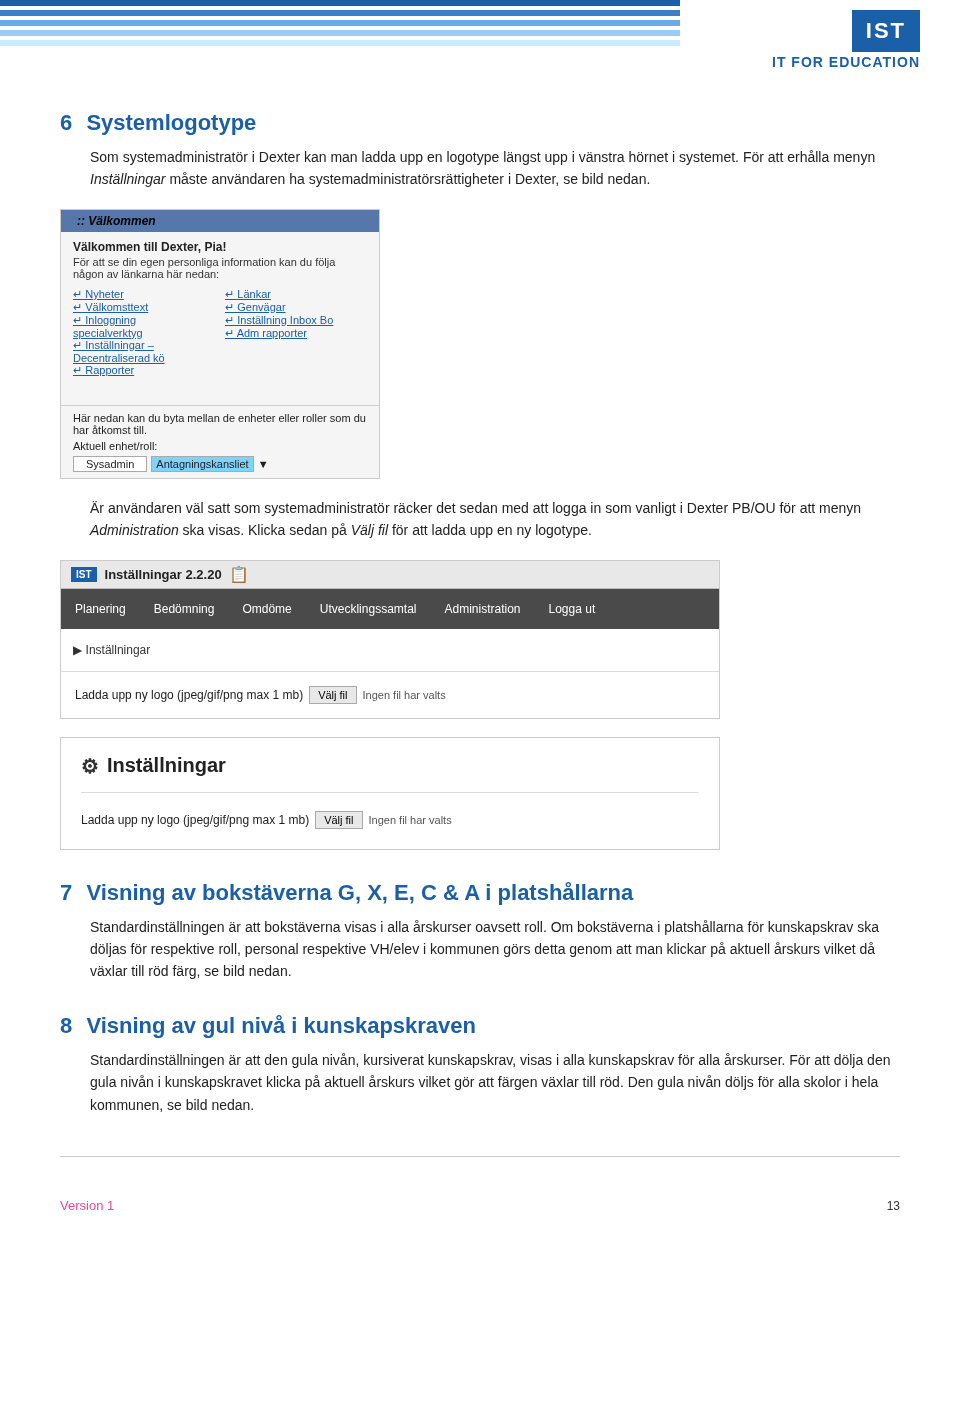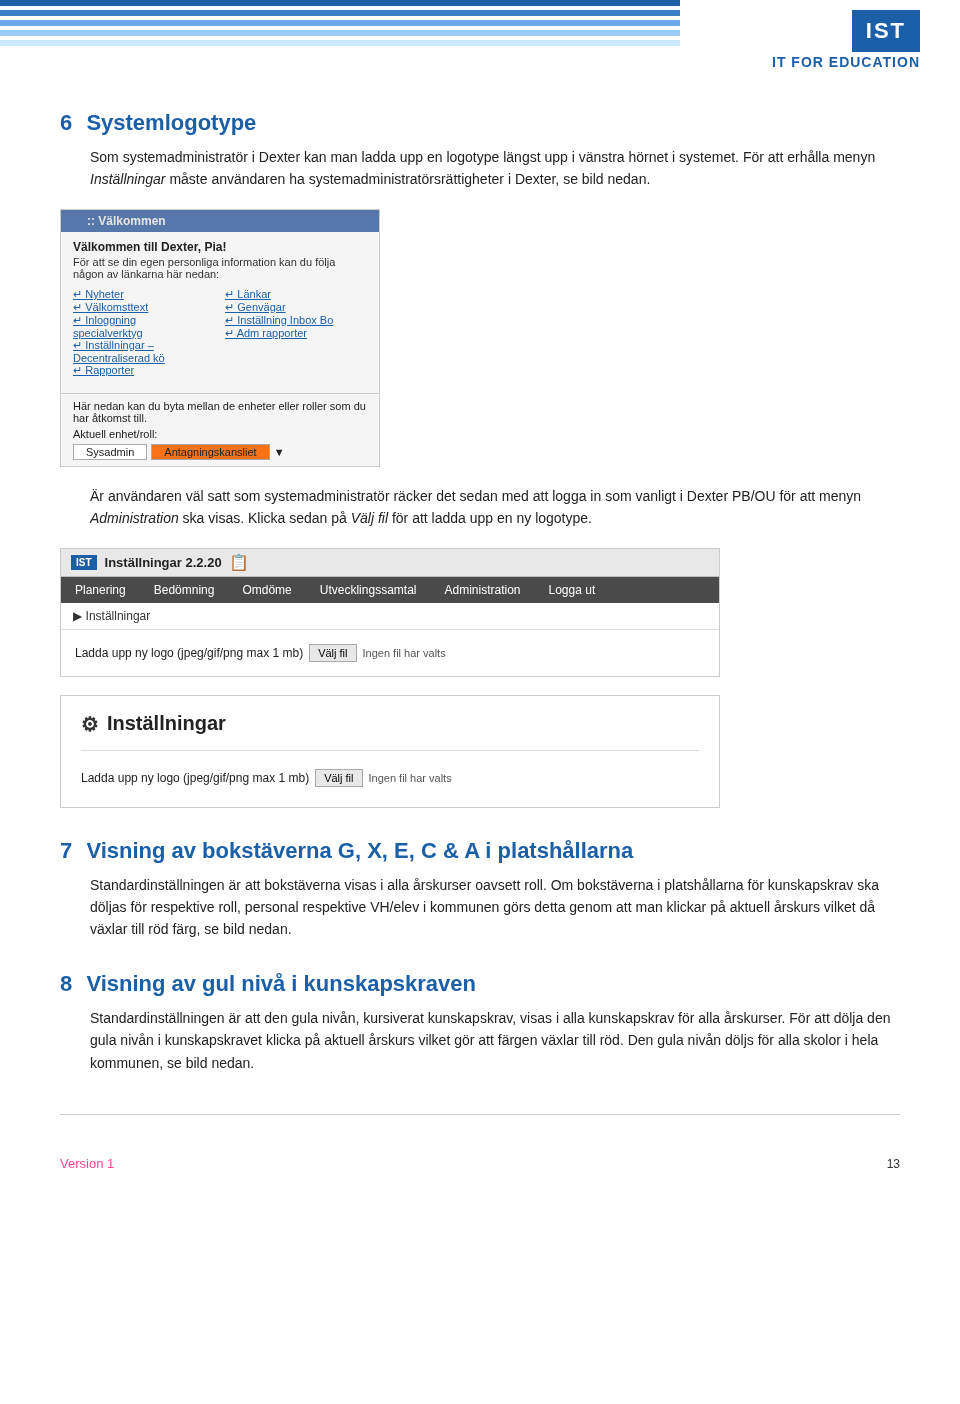--- a/index.html
+++ b/index.html
@@ -71,43 +71,44 @@
     
     .screenshot-box {
       border: 1px solid #ccc;
       background: #f5f5f5;
       margin: 18px 0;
       max-width: 320px;
       font-size: 12px;
     }
     .screenshot-header {
       background: #5577aa;
-      color: #e5e5e5;
-      padding: 4px 26px;
-      font-size: 12px;
-      font-weight: bold;
+      color: #000000;
+      padding: 4px 16px;
+      font-size: 12px;
+      font-weight: bold;
+      font-style: italic;
     }
     .screenshot-body {
       padding: 8px 12px;
     }
     .screenshot-title {
       font-weight: bold;
       font-size: 12px;
       margin-bottom: 2px;
     }
     .screenshot-desc {
       font-size: 11px;
       color: #333;
       margin-bottom: 8px;
     }
     .screenshot-links {
       display: grid;
       grid-template-columns: 1fr 1fr;
       gap: 2px 10px;
-      margin-bottom: 8px;
+      margin-bottom: 20px;
     }
     .screenshot-link {
       color: #1a5fa8;
       text-decoration: underline;
       font-size: 11px;
       cursor: pointer;
     }
     .screenshot-footer {
       border-top: 1px solid #ccc;
       padding: 6px 12px;
@@ -125,22 +126,22 @@
     }
     .mock-input {
       border: 1px solid #aaa;
       background: #fff;
       padding: 1px 12px;
       font-size: 11px;
       min-width: 60px;
     }
     .mock-select {
       border: 1px solid #aaa;
-      background: #f97316;
-      padding: 1px 12px;
+      background: #7dd3fc;
+      padding: 1px 4px;
       font-size: 11px;
       min-width: 100px;
     }
 
     
     .dexter-screenshot {
       border: 1px solid #ccc;
       background: #fff;
       margin: 18px 0;
       max-width: 660px;
@@ -170,27 +171,27 @@
       font-size: 16px;
       color: #333;
     }
     .dexter-nav {
       background: #4a4a4a;
       display: flex;
       padding: 0;
     }
     .dexter-nav-item {
       color: #fff;
-      padding: 6px 14px;
+      padding: 13px 14px;
       font-size: 12px;
       cursor: pointer;
       white-space: nowrap;
     }
     .dexter-breadcrumb {
-      padding: 6px 12px;
+      padding: 14px 12px;
       font-size: 12px;
       color: #333;
       border-bottom: 1px solid #ddd;
     }
     .dexter-content {
       padding: 10px 14px;
       font-size: 12px;
     }
     .file-upload-row {
       display: flex;

